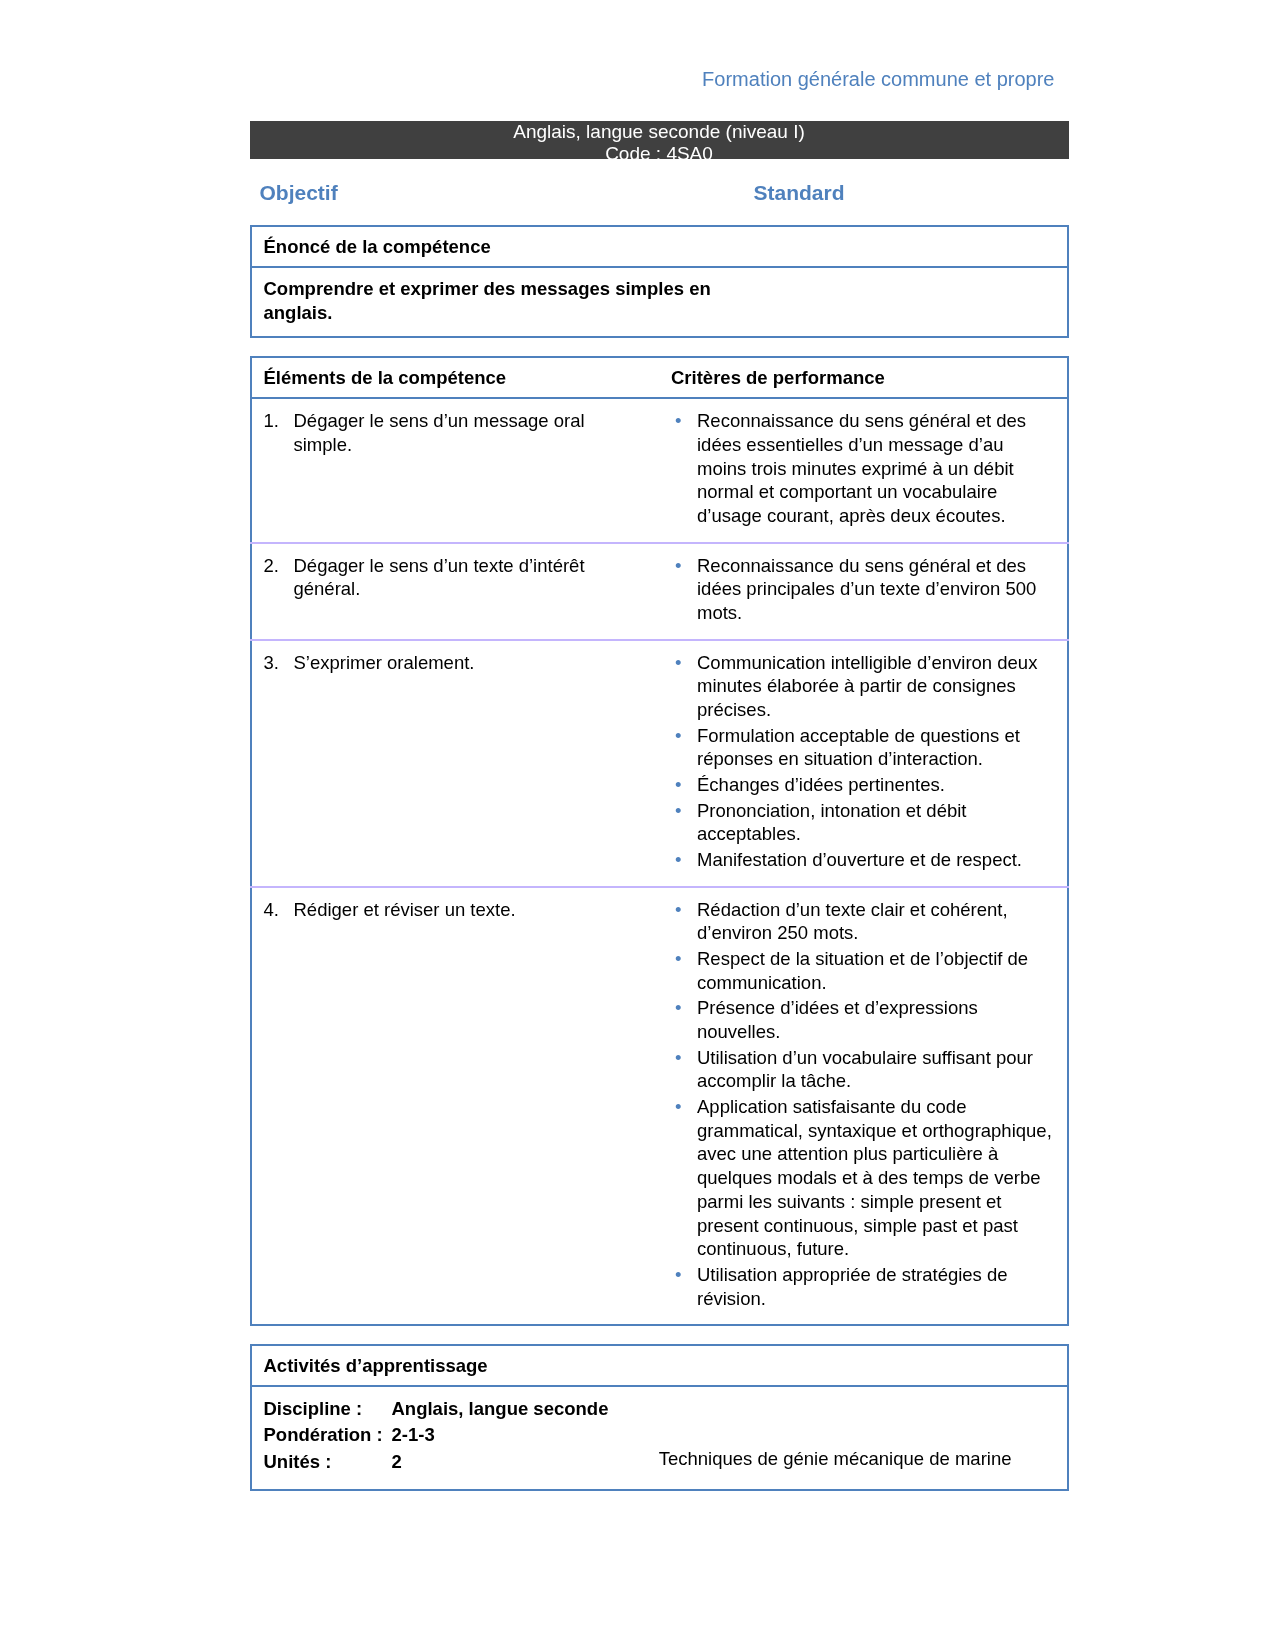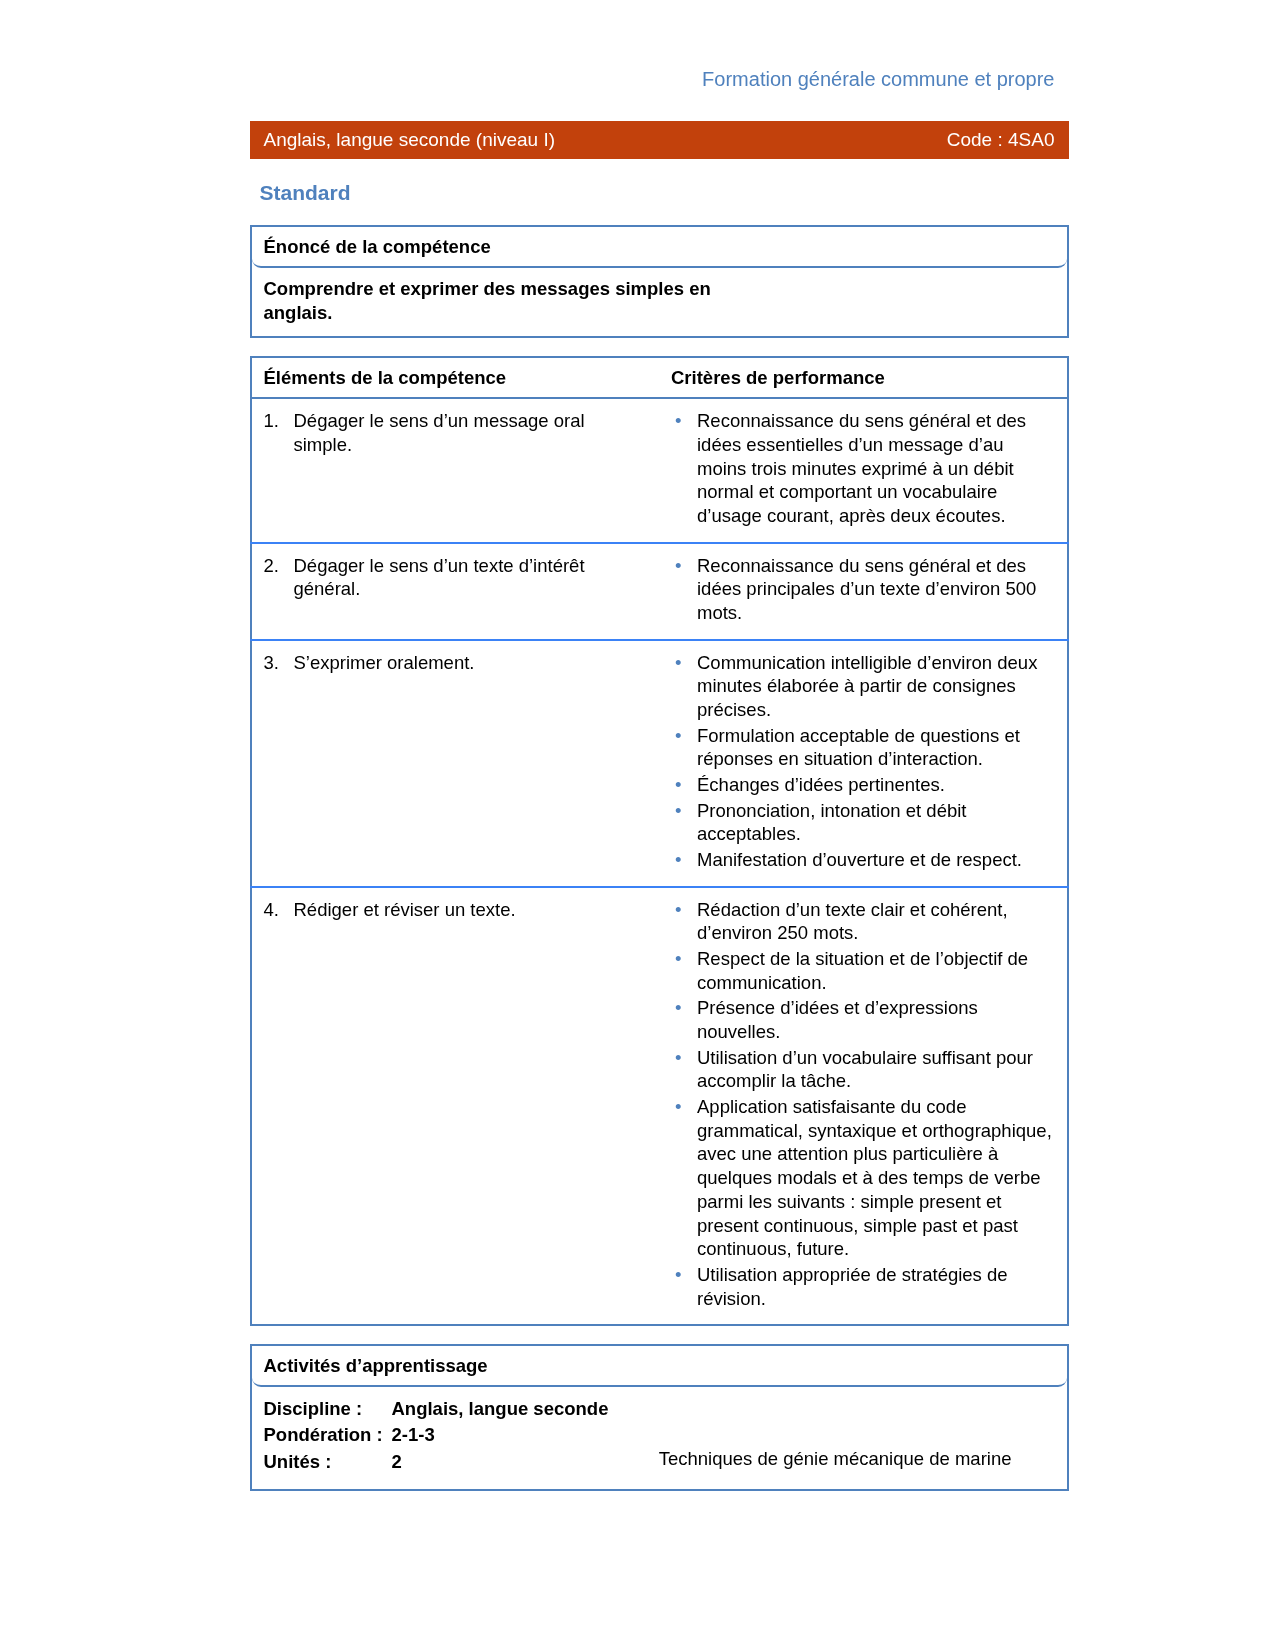--- a/index.html
+++ b/index.html
@@ -19,28 +19,29 @@
     overflow: hidden;
   }
   .doc-header {
     text-align: right;
     color: #4f81bd;
     font-size: 20px;
     padding-right: 14px;
     margin-bottom: 30px;
   }
   .title-bar {
-    background: #c2410c;
+    background: #404040;
     color: #ffffff;
     height: 38px;
     display: flex;
     align-items: center;
     justify-content: space-between;
     padding: 0 14px;
     font-size: 19px;
+    flex-direction: column;
   }
   .col-heads {
     display: grid;
     grid-template-columns: 494px 1fr;
     margin: 22px 0 20px 0;
   }
   .col-heads > div {
     color: #4f81bd;
     font-weight: bold;
     font-size: 21px;
@@ -48,21 +49,20 @@
   }
   .box {
     border: 2px solid #4f81bd;
     margin-bottom: 18px;
   }
   .box-header {
     font-weight: bold;
     font-size: 18.5px;
     padding: 9px 12px 8px 12px;
     border-bottom: 2px solid #4f81bd;
-    border-radius: 9px;
   }
   .box-body {
     font-size: 18.5px;
     line-height: 1.28;
     padding: 9px 12px 12px 12px;
     font-weight: bold;
   }
   .enonce .box-body { max-width: 520px; }
 
   table.comp-table {
@@ -79,21 +79,21 @@
     font-weight: bold;
     padding: 9px 12px 8px 12px;
     border-bottom: 2px solid #4f81bd;
     vertical-align: top;
   }
   table.comp-table td {
     vertical-align: top;
     font-size: 18.5px;
     line-height: 1.28;
     padding: 10px 12px 12px 12px;
-    border-top: 2px solid #3b82f6;
+    border-top: 2px solid #c4b5fd;
   }
   table.comp-table tbody tr:first-child td { border-top: none; }
   .elem-cell { display: table-cell; }
   .elem-cell .num {
     display: inline-block;
     width: 30px;
     vertical-align: top;
   }
   .elem-cell .elem-text {
     display: inline-block;
@@ -150,20 +150,21 @@
 <div class="page">
 
   <div class="doc-header">Formation générale commune et propre</div>
 
   <div class="title-bar">
     <span>Anglais, langue seconde (niveau I)</span>
     <span>Code : 4SA0</span>
   </div>
 
   <div class="col-heads">
+    <div>Objectif</div>
     <div>Standard</div>
   </div>
 
   <div class="box enonce">
     <div class="box-header">Énoncé de la compétence</div>
     <div class="box-body">Comprendre et exprimer des messages simples en anglais.</div>
   </div>
 
   <table class="comp-table">
     <thead>

